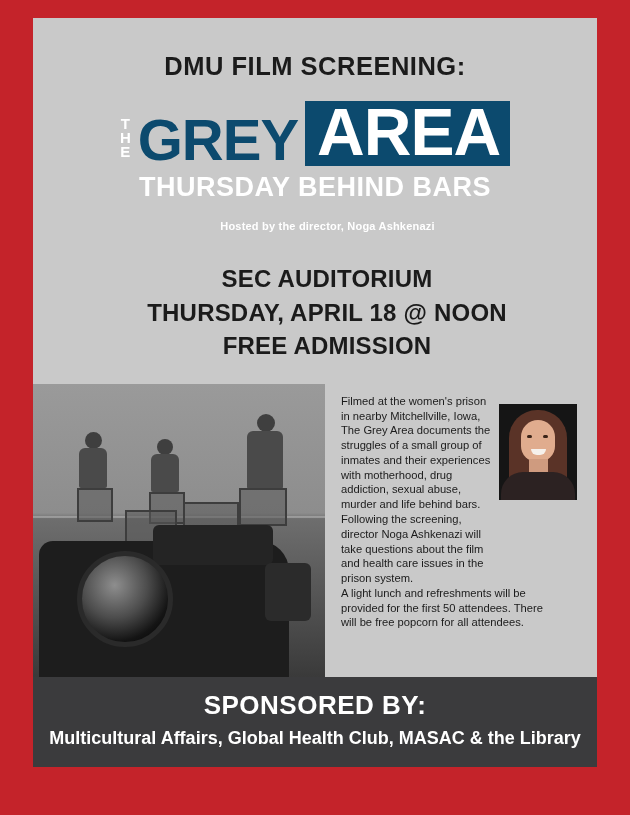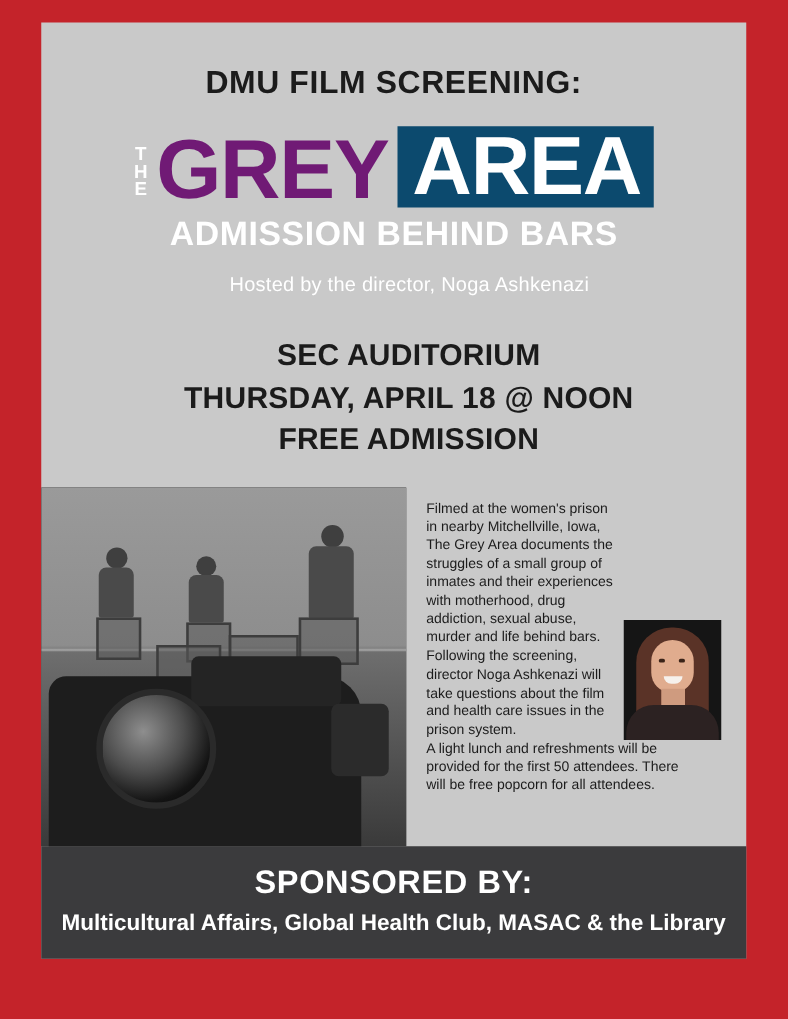--- a/index.html
+++ b/index.html
@@ -52,23 +52,23 @@
     align-items: center;
     color: #ffffff;
     font-weight: bold;
     font-size: 15px;
     letter-spacing: 1px;
     line-height: 0.95;
     margin-right: 6px;
     margin-bottom: 7px;
   }
   .logo-grey {
-    font-size: 67px;
-    font-weight: bold;
-    color: #701a75;
+    font-size: 58px;
+    font-weight: bold;
+    color: #0c4a6e;
     letter-spacing: -1px;
     line-height: 0.9;
   }
   .logo-area-box {
     background: #0c4a6e;
     padding: 2px 10px 4px 12px;
     margin-left: 7px;
     line-height: 0.9;
   }
   .logo-area {
@@ -81,22 +81,22 @@
   .subtitle {
     margin-top: 6px;
     font-size: 27px;
     font-weight: bold;
     color: #ffffff;
     letter-spacing: 0.5px;
   }
 
   .hosted {
     margin-top: 17px;
-    font-size: 16px;
-    font-weight: normal;
+    font-size: 11px;
+    font-weight: bold;
     color: #ffffff;
     letter-spacing: 0.2px;
     padding-left: 25px;
   }
 
   .details {
     margin-top: 30px;
     color: #1b1b1b;
     font-weight: bold;
     font-size: 24px;
@@ -191,21 +191,21 @@
 
   .text-col {
     flex: 1;
     padding: 10px 12px 10px 16px;
     display: flex;
     flex-direction: column;
     color: #1b1b1b;
   }
   .text-top {
     display: flex;
-    align-items: flex-end;
+    align-items: flex-start;
   }
   .blurb {
     font-size: 11.2px;
     line-height: 1.32;
     width: 150px;
     margin-right: 8px;
   }
 
   .headshot {
     width: 78px;
@@ -298,21 +298,21 @@
         <span>T</span>
         <span>H</span>
         <span>E</span>
       </div>
       <div class="logo-grey">GREY</div>
       <div class="logo-area-box">
         <span class="logo-area">AREA</span>
       </div>
     </div>
 
-    <div class="subtitle">ADMISSION BEHIND BARS</div>
+    <div class="subtitle">THURSDAY BEHIND BARS</div>
 
     <div class="hosted">Hosted by the director, Noga Ashkenazi</div>
 
     <div class="details">
       <div>SEC AUDITORIUM</div>
       <div>THURSDAY, APRIL 18 @ NOON</div>
       <div>FREE ADMISSION</div>
     </div>
   </div>
 

